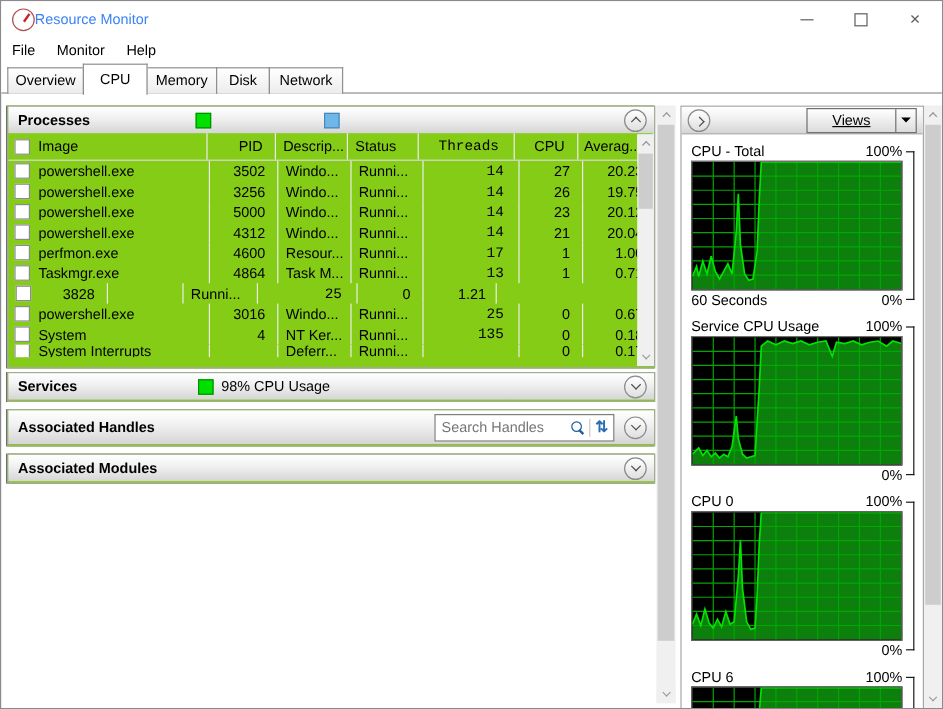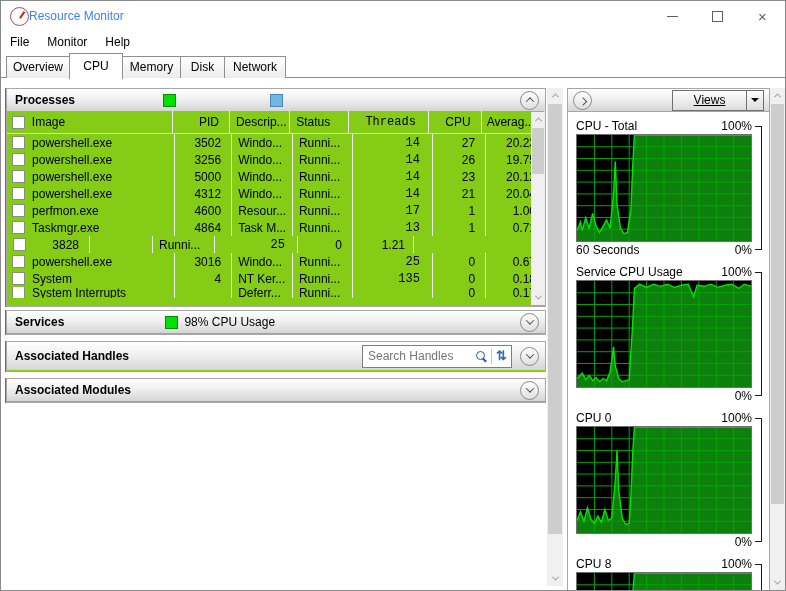--- a/index.html
+++ b/index.html
@@ -430,21 +430,21 @@
             </svg>
           </div>
           <div class="chart-bottomrow">
             <span></span>
             <span>0%</span>
           </div>
           <div class="bracket"></div>
         </div>
         <div class="chart">
           <div class="chart-titlerow">
-            <span>CPU 8</span>
+            <span>CPU 6</span>
             <span>100%</span>
           </div>
           <div class="chart-graph">
             <svg viewBox="0 0 100 100" preserveAspectRatio="none">
               <polygon points="0,94 4,95 8,93 12,95 16,94 19,72 20,90 23,94 26,95 29,93 31,60 32,20 33,0 37,0 100,0 100,100 0,100" fill="#0c7f0c"></polygon>
               <line x1="10" y1="0" x2="10" y2="100" stroke="#00a800" stroke-width="1" vector-effect="non-scaling-stroke"></line>
               <line x1="20" y1="0" x2="20" y2="100" stroke="#00a800" stroke-width="1" vector-effect="non-scaling-stroke"></line>
               <line x1="30" y1="0" x2="30" y2="100" stroke="#00a800" stroke-width="1" vector-effect="non-scaling-stroke"></line>
               <line x1="40" y1="0" x2="40" y2="100" stroke="#00a800" stroke-width="1" vector-effect="non-scaling-stroke"></line>
               <line x1="50" y1="0" x2="50" y2="100" stroke="#00a800" stroke-width="1" vector-effect="non-scaling-stroke"></line>

